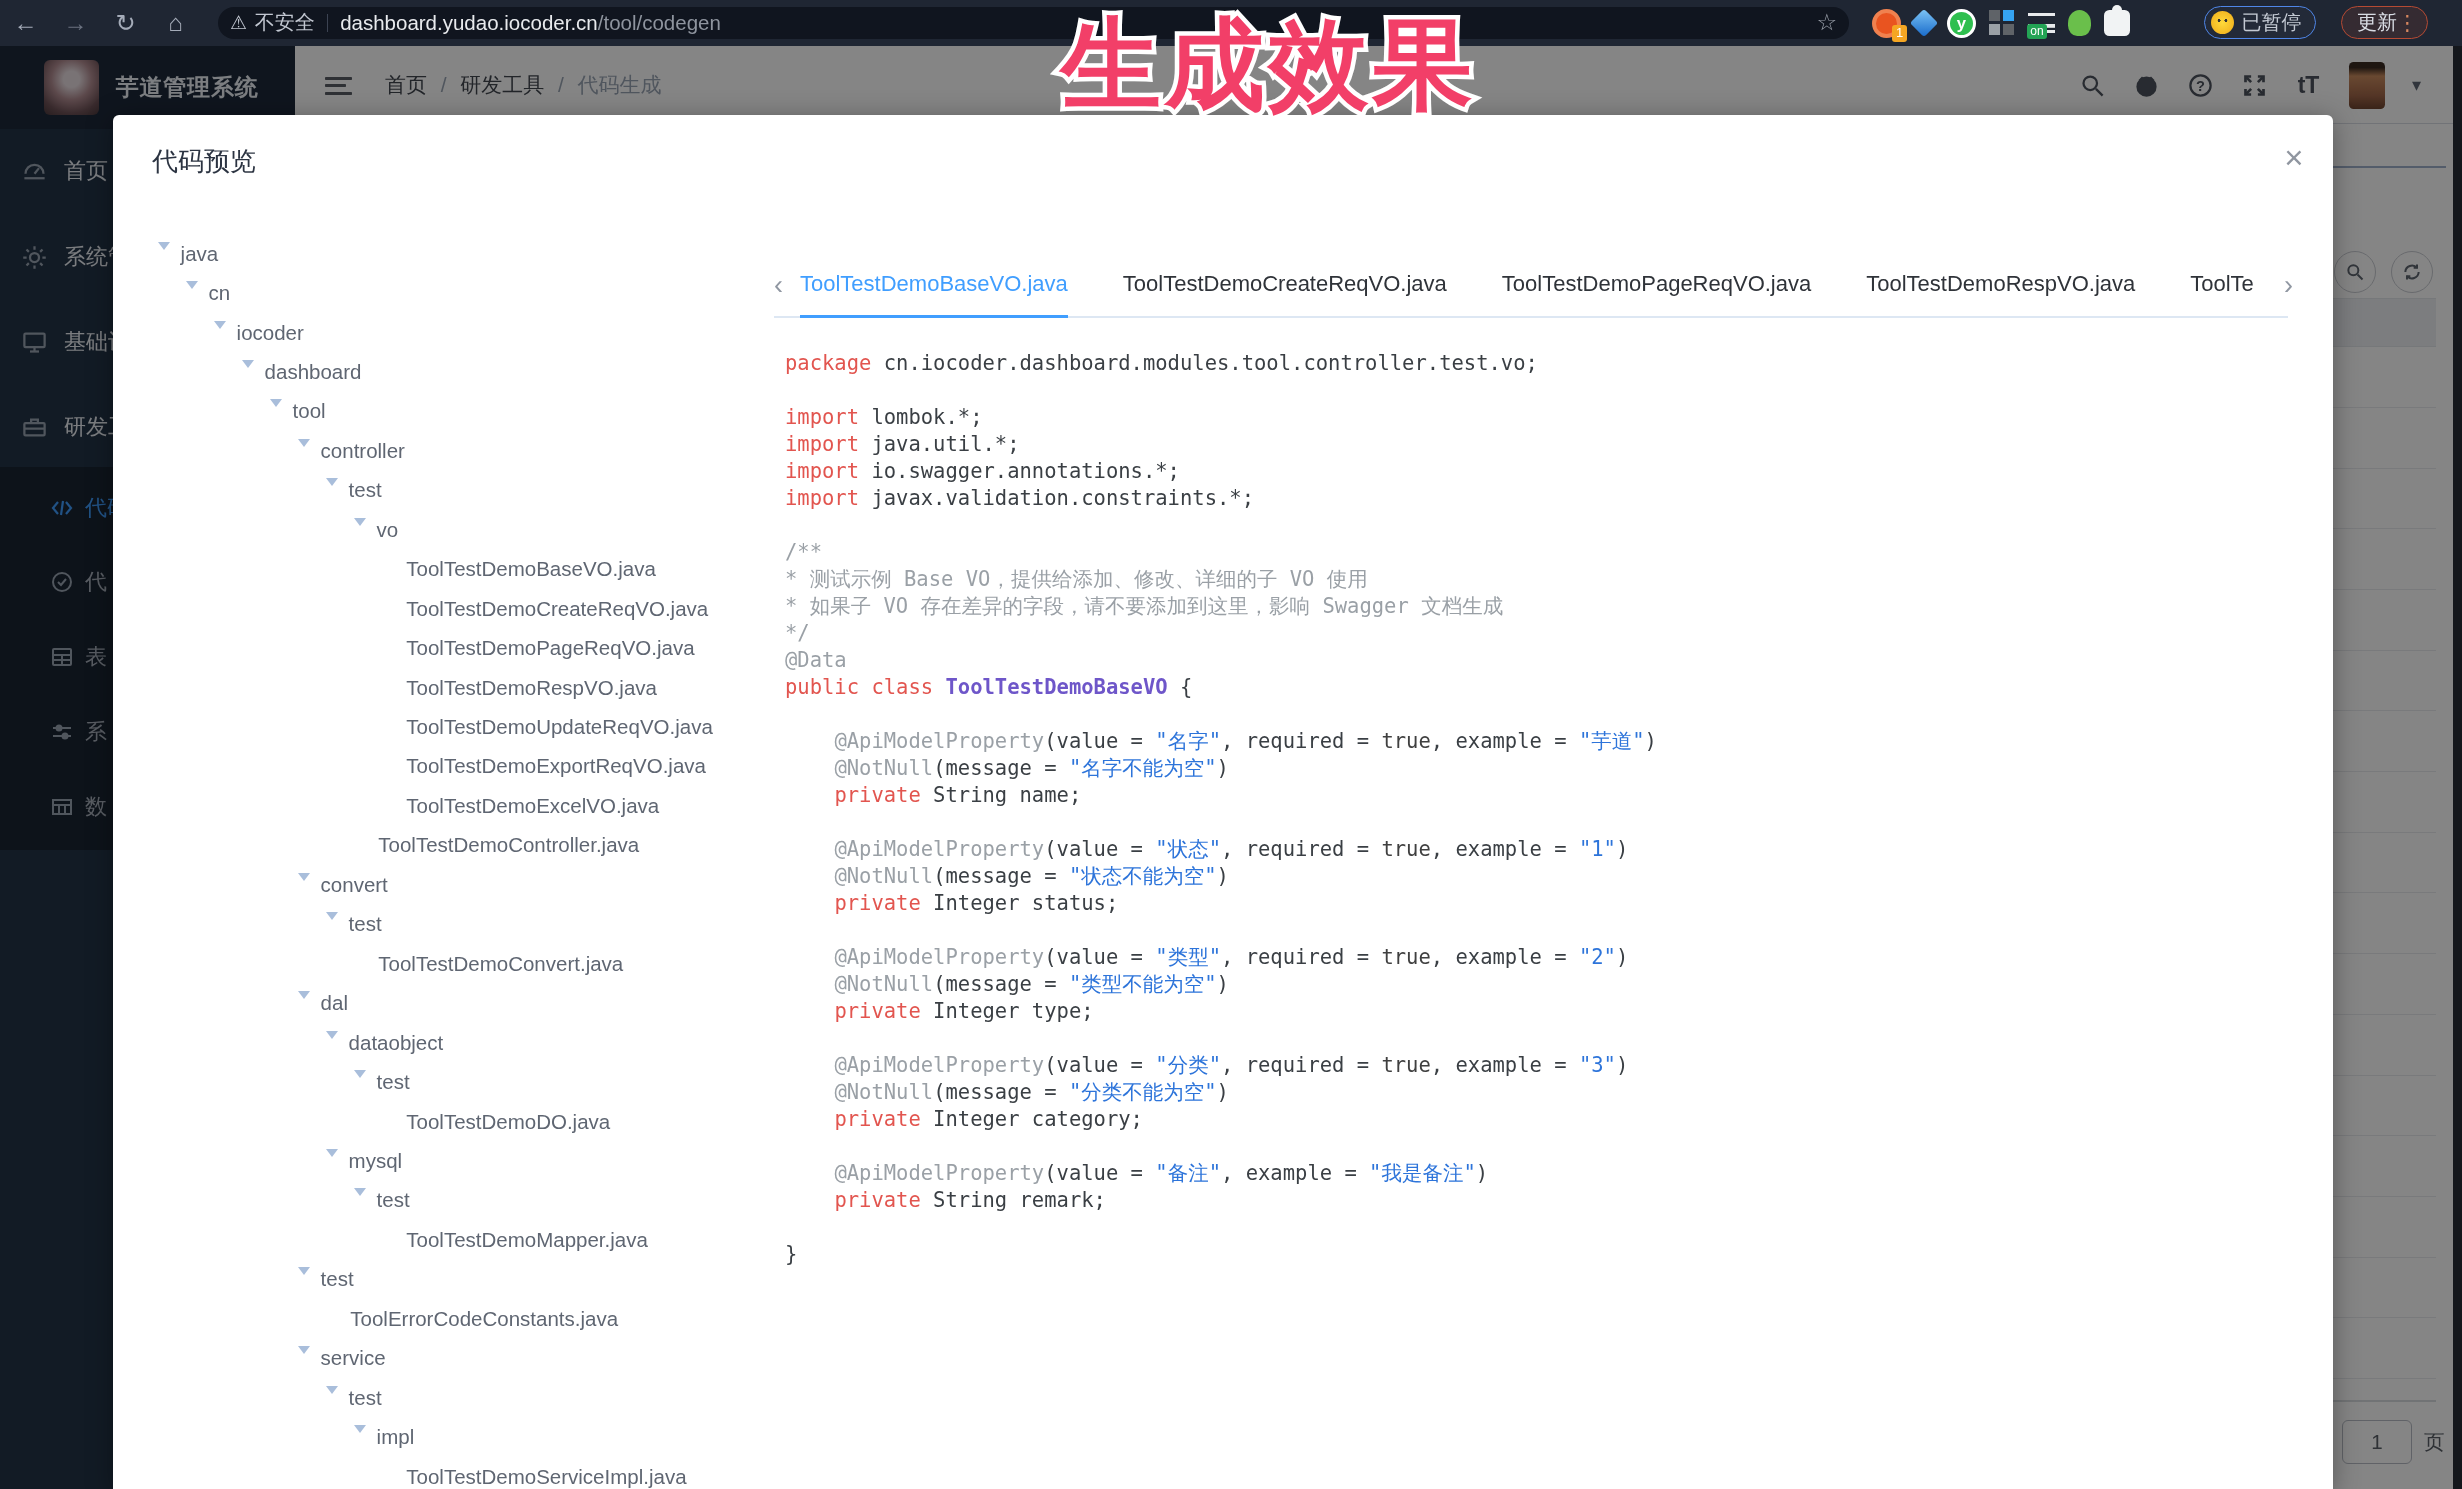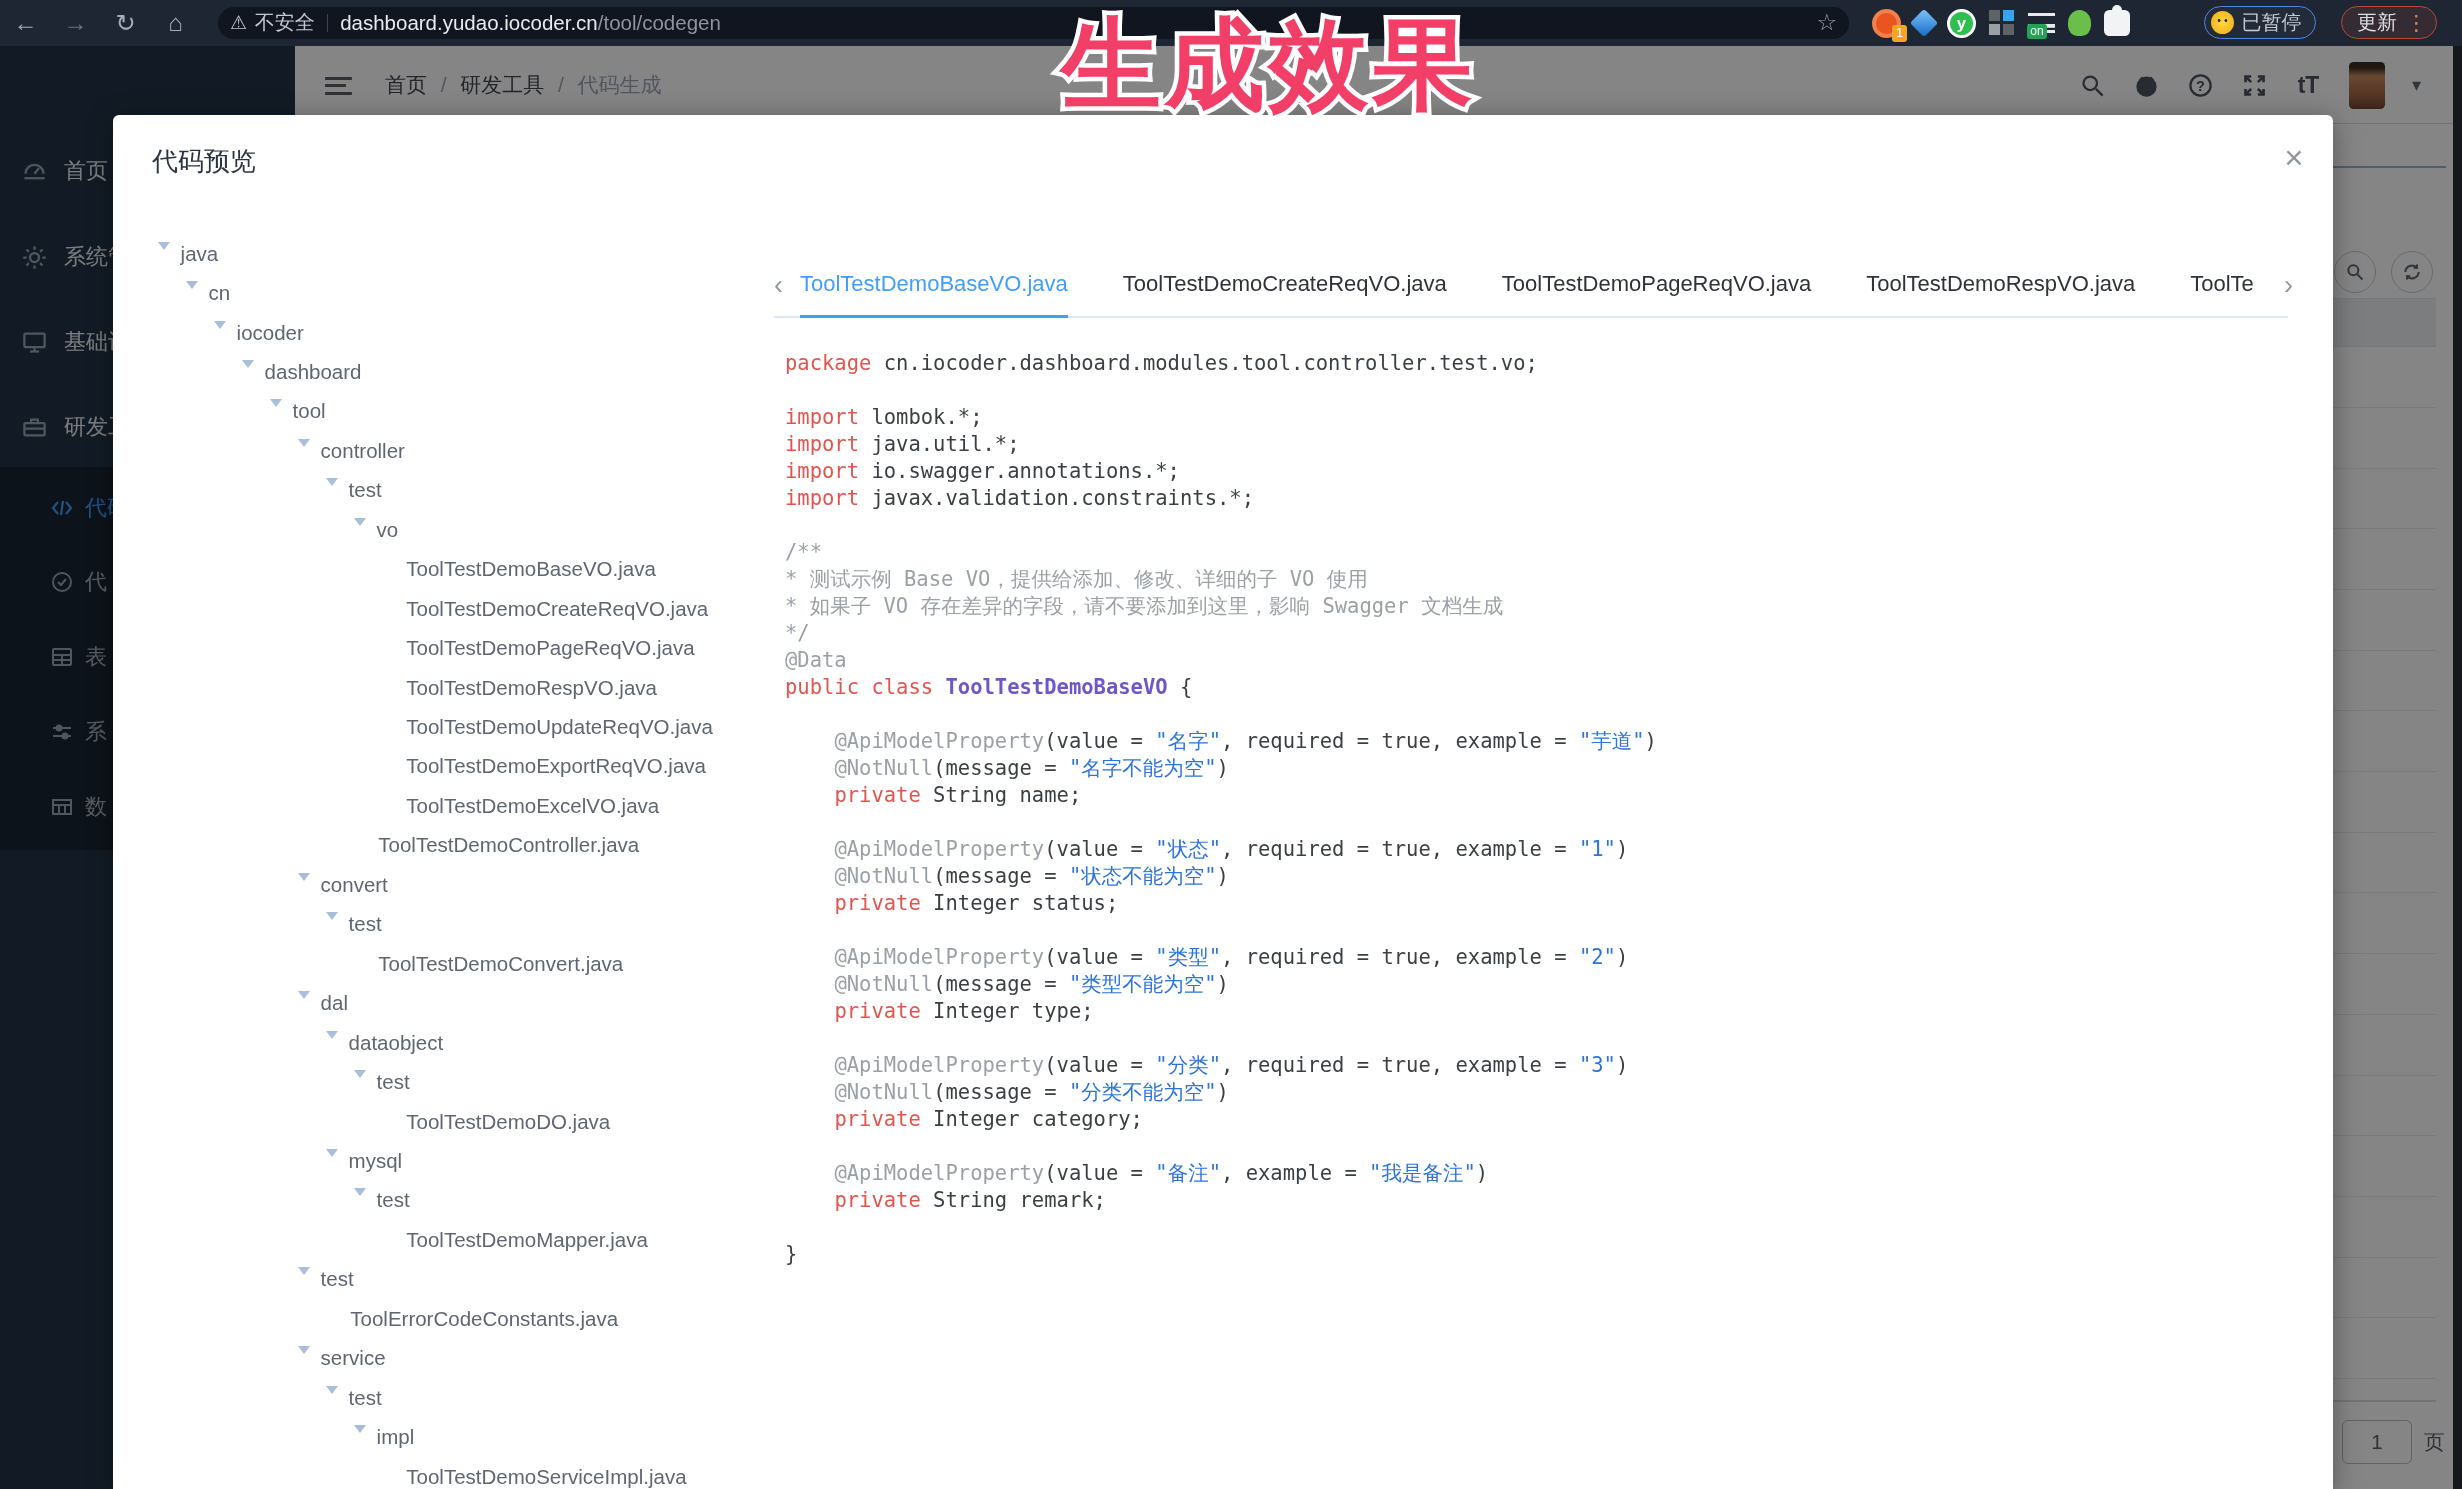--- a/index.html
+++ b/index.html
@@ -40,21 +40,21 @@
   .ext-plant{width:23px;height:26px;background:#6abf4b;border-radius:50% 50% 40% 40%;}
   .ext-puzzle{width:26px;height:26px;background:#f1f3f4;border-radius:5.3px;}
   .ext-puzzle::before{content:"";position:absolute;left:7.6px;top:-5.3px;width:10.6px;height:10.6px;border-radius:50%;background:#f1f3f4;}
   .chip{position:absolute;top:6px;height:33px;border-radius:16.7px;display:flex;align-items:center;z-index:4;}
   .chip-profile{left:2204px;border:1.9px solid #4f86e8;background:#232a38;padding:0 13.7px 0 6px;gap:7.6px;}
   .face{width:23px;height:23px;border-radius:50%;
         background:radial-gradient(circle at 35% 42%,#333 7%,transparent 8%),
                    radial-gradient(circle at 65% 42%,#333 7%,transparent 8%),
                    radial-gradient(#ffd93b,#f0ab18);}
   .chip-profile span{font-size:20px;color:#c3c9d3;}
-  .chip-update{left:2341px;border:1.9px solid #b54a33;background:rgba(180,74,45,.15);padding:0 9px 0 15px;gap:9px;}
+  .chip-update{left:2341px;border:1.9px solid #b54a33;background:rgba(180,74,45,.15);padding:0 9px 0 15px;}
   .chip-update .lbl{font-size:20px;color:#d8dce3;}
   .chip-update .more{font-size:21px;color:#d8875f;}
 
   
   .sidebar{position:absolute;left:0;top:46px;width:295px;height:1444px;background:#243447;z-index:1;}
   .logo-bar{position:absolute;left:0;top:0;width:295px;height:83px;background:#1d2a3b;
             display:flex;align-items:center;}
   .logo-img{width:55px;height:55px;margin-left:44px;border-radius:6px;
             background:radial-gradient(circle at 50% 35%,#e8dce0 18%,#b08b90 45%,#6e5257 75%,#4a383c);}
   .logo-title{margin-left:16.7px;font-size:23px;font-weight:bold;color:#edf1f7;letter-spacing:0.8px;}
@@ -191,20 +191,24 @@
       <div class="face"></div>
       <span>已暂停</span>
     </div>
     <div class="chip chip-update">
       <span class="lbl">更新</span>
       <span class="more">⋮</span>
     </div>
   </div>
 
   <div class="sidebar">
+    <div class="logo-bar">
+      <div class="logo-img"></div>
+      <div class="logo-title">芋道管理系统</div>
+    </div>
     <div id="side-main">
         <div class="side-item" style="top: 87px;">
           <span class="ic">
             <svg viewBox="0 0 24 24" fill="none" stroke="currentColor" stroke-width="2">
               <path d="M4 14a8 8 0 0 1 16 0"></path>
               <line x1="12" y1="14" x2="16" y2="9"></line>
               <line x1="3" y1="18" x2="21" y2="18"></line>
             </svg>
           </span>
           <span class="lb">首页</span>

